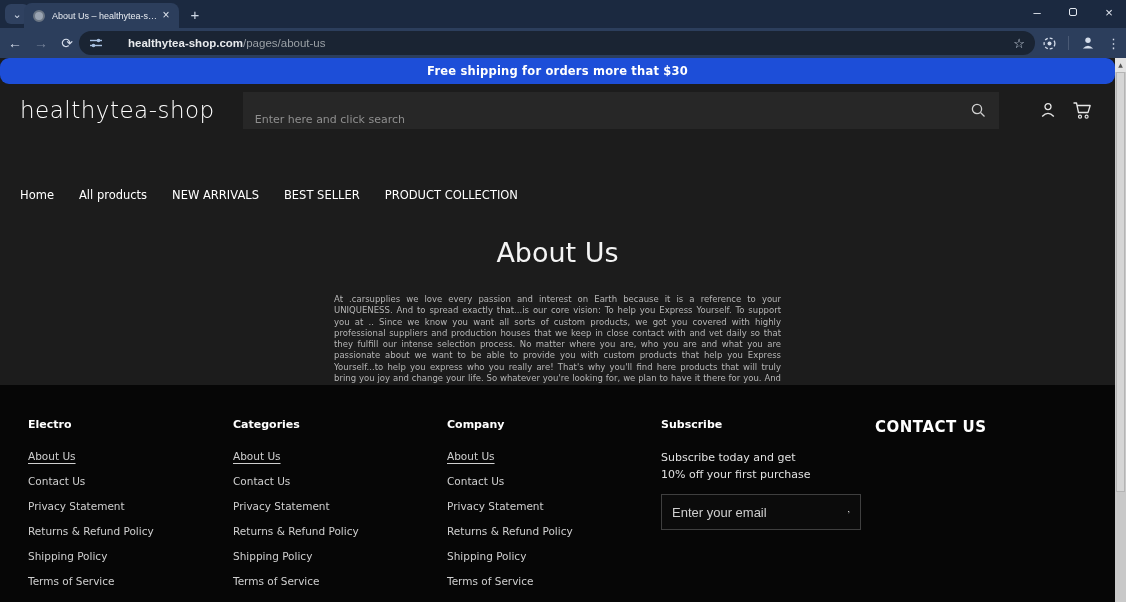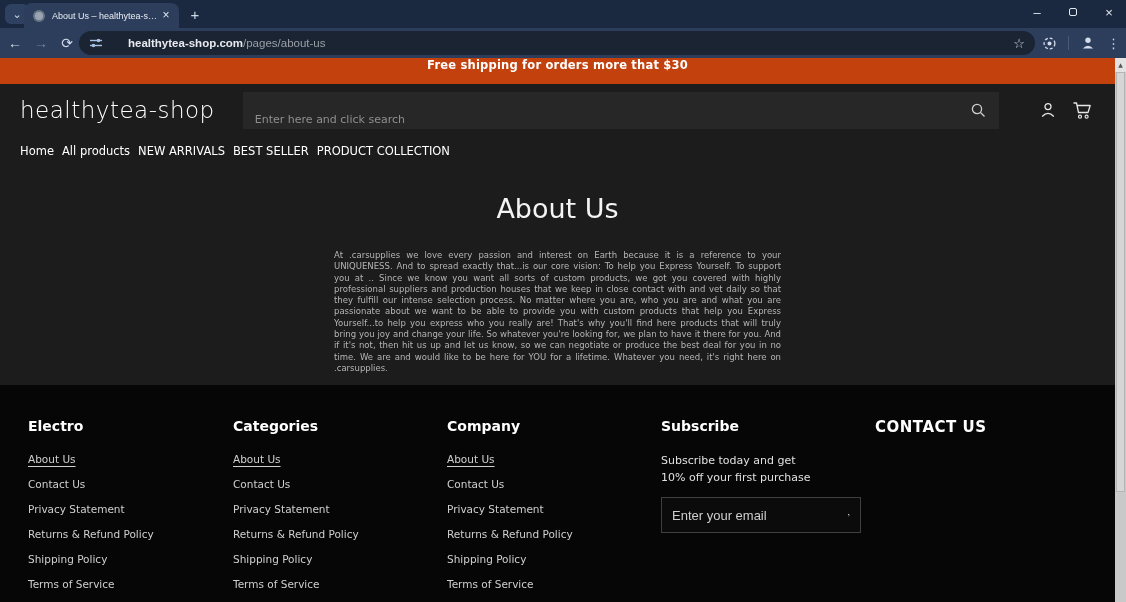--- a/index.html
+++ b/index.html
@@ -40,46 +40,46 @@
   .omni-path { color:#9aa0a6; }
   .star { color:#cfd8e6; font-size:13px; cursor:pointer; }
   .toolbar-right { position:absolute; right:6px; top:0; height:30px; display:flex;
                    align-items:center; gap:11px; }
   .tb-sep { width:1px; height:14px; background:#4a5a75; }
   .dots { color:#d4dcea; font-size:13px; letter-spacing:0; cursor:pointer; }
 
   
   .page { position:absolute; top:58px; left:0; width:1115px; height:544px; background:#1c1c1c; }
 
-  .announce { height:26px; background:#c2410c; color:#fff; display:flex; 
-              justify-content:center; font-size:11.5px; font-weight:600; letter-spacing:.2px; }
+  .announce { height:26px; background:#1d4ed8; color:#fff; display:flex; align-items:center;
+              justify-content:center; font-size:11.5px; font-weight:600; letter-spacing:.2px;border-radius:9px; }
 
   .site-header { height:52px; display:flex; align-items:center; padding:0 22px 0 20px; }
   .logo { color:#fff; font-size:23px; font-weight:300; letter-spacing:.5px; width:224px;
           white-space:nowrap; cursor:pointer; }
   .searchbox { width:760px; height:37px; background:#272727; display:flex; align-items:center;
                padding:0 12px; }
   .searchbox input { flex:1; background:transparent; border:none; outline:none; color:#ddd;
                font-size:11px; font-family:"DejaVu Sans", sans-serif;margin-top:18px; }
   .searchbox input::placeholder { color:#8f8f8f; }
   .hdr-icons { display:flex; align-items:center; gap:15px; margin-left:40px; }
   .hdr-icons svg { cursor:pointer; }
 
-  .site-nav { height:30px; display:flex; align-items:center; gap:8px; padding:0 20px; }
+  .site-nav { height:30px; display:flex; align-items:center; gap:25px; padding:0 20px;margin-top:44px; }
   .site-nav a { color:#fff; font-size:11.5px; font-weight:500; text-decoration:none; cursor:pointer; }
 
   .main { text-align:center; }
   .main h1 { color:#f4f4f4; font-size:27px; font-weight:400; margin-top:27px; }
   .about-text { width:447px; margin:26px auto 0; text-align:justify; color:#b5b5b5;
                 font-size:8.5px; line-height:1.33; }
 
   .footer { position:absolute; top:327px; left:0; width:1115px; height:217px; background:#060606;
             padding:33px 0 0 28px; display:grid;
             grid-template-columns:205px 214px 214px 214px auto; }
-  .fcol h3 { color:#fff; font-size:14px; font-weight:600; margin-bottom:19px; }
+  .fcol h3 { color:#fff; font-size:11px; font-weight:600; margin-bottom:19px; }
   .fcol h3.caps { font-size:15px; font-weight:bold; letter-spacing:.5px; }
   .fcol a { display:block; color:#cfcfcf; font-size:10.5px; margin-bottom:13px;
             text-decoration:none; width:max-content; cursor:pointer; }
   .fcol a.current { text-decoration:underline; text-underline-offset:3px; }
   .sub-text { color:#e0e0e0; font-size:11px; line-height:1.5; width:160px; margin-bottom:11px; }
   .email-box { width:200px; height:36px; border:1px solid #3f3f3f; background:#0b0b0b;
                display:flex; align-items:center; padding:0 10px; }
   .email-box input { flex:1; background:transparent; border:none; outline:none; color:#ddd;
                font-size:13px; font-family:Liberation Sans, sans-serif; }
   .email-box input::placeholder { color:#cfcfcf; }

